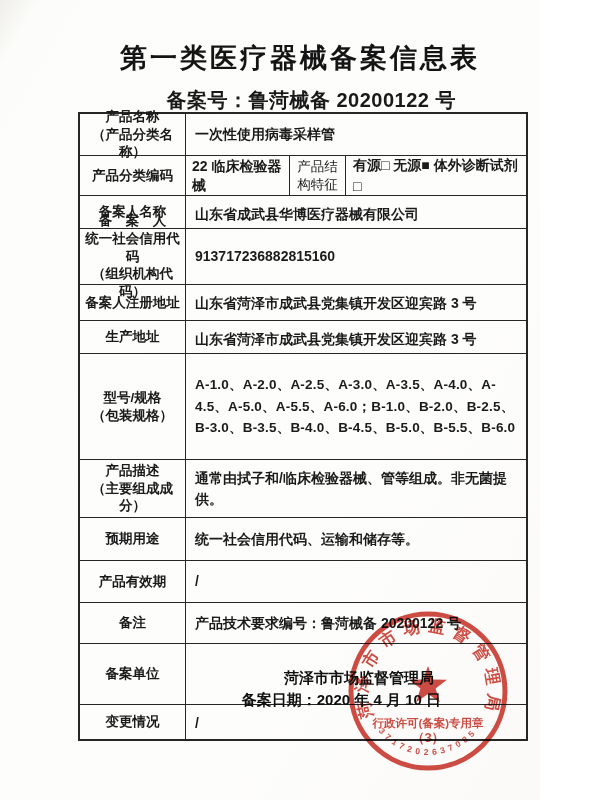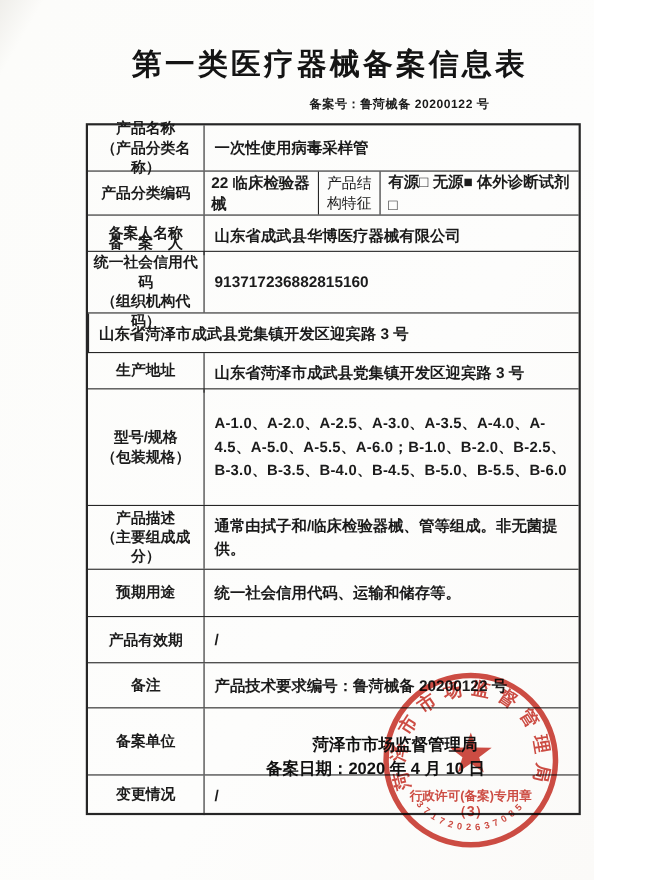--- a/index.html
+++ b/index.html
@@ -12,22 +12,22 @@
   .page{
     position:relative;width:540px;height:800px;overflow:hidden;
     background:linear-gradient(120deg,#efeeea 0%,#fcfcfa 4%,#fdfdfc 60%,#fbfaf8 100%);
   }
   .doc-title{
     position:absolute;top:40px;left:0;width:600px;
     text-align:center;font-size:27px;font-weight:bold;
     letter-spacing:3px;color:#141414;
   }
   .filing-no{
-    position:absolute;top:87px;right:95px;
-    font-size:11px;font-weight:600;color:#191919;letter-spacing:0.5px;
+    position:absolute;top:87px;right:84px;
+    font-size:20px;font-weight:600;color:#191919;letter-spacing:0.5px;
   }
   .form-table{
     position:absolute;left:78px;top:112px;width:450px;
     border:2px solid #262626;background:transparent;
     box-sizing:border-box;
   }
   .row{display:flex;box-sizing:border-box;}
   .row + .row{border-top:1.5px solid #262626;}
   .cell{box-sizing:border-box;}
   .lab{
@@ -93,20 +93,21 @@
     </div>
 
     <div class="row" style="height:56px">
       <div class="cell lab">备　案　人
 统一社会信用代码
 （组织机构代码）</div>
       <div class="cell val">913717236882815160</div>
     </div>
 
     <div class="row" style="height:36px">
+      <div class="cell lab">备案人注册地址</div>
       <div class="cell val">山东省菏泽市成武县党集镇开发区迎宾路 3 号</div>
     </div>
 
     <div class="row" style="height:33px">
       <div class="cell lab">生产地址</div>
       <div class="cell val">山东省菏泽市成武县党集镇开发区迎宾路 3 号</div>
     </div>
 
     <div class="row" style="height:106px">
       <div class="cell lab">型号/规格

